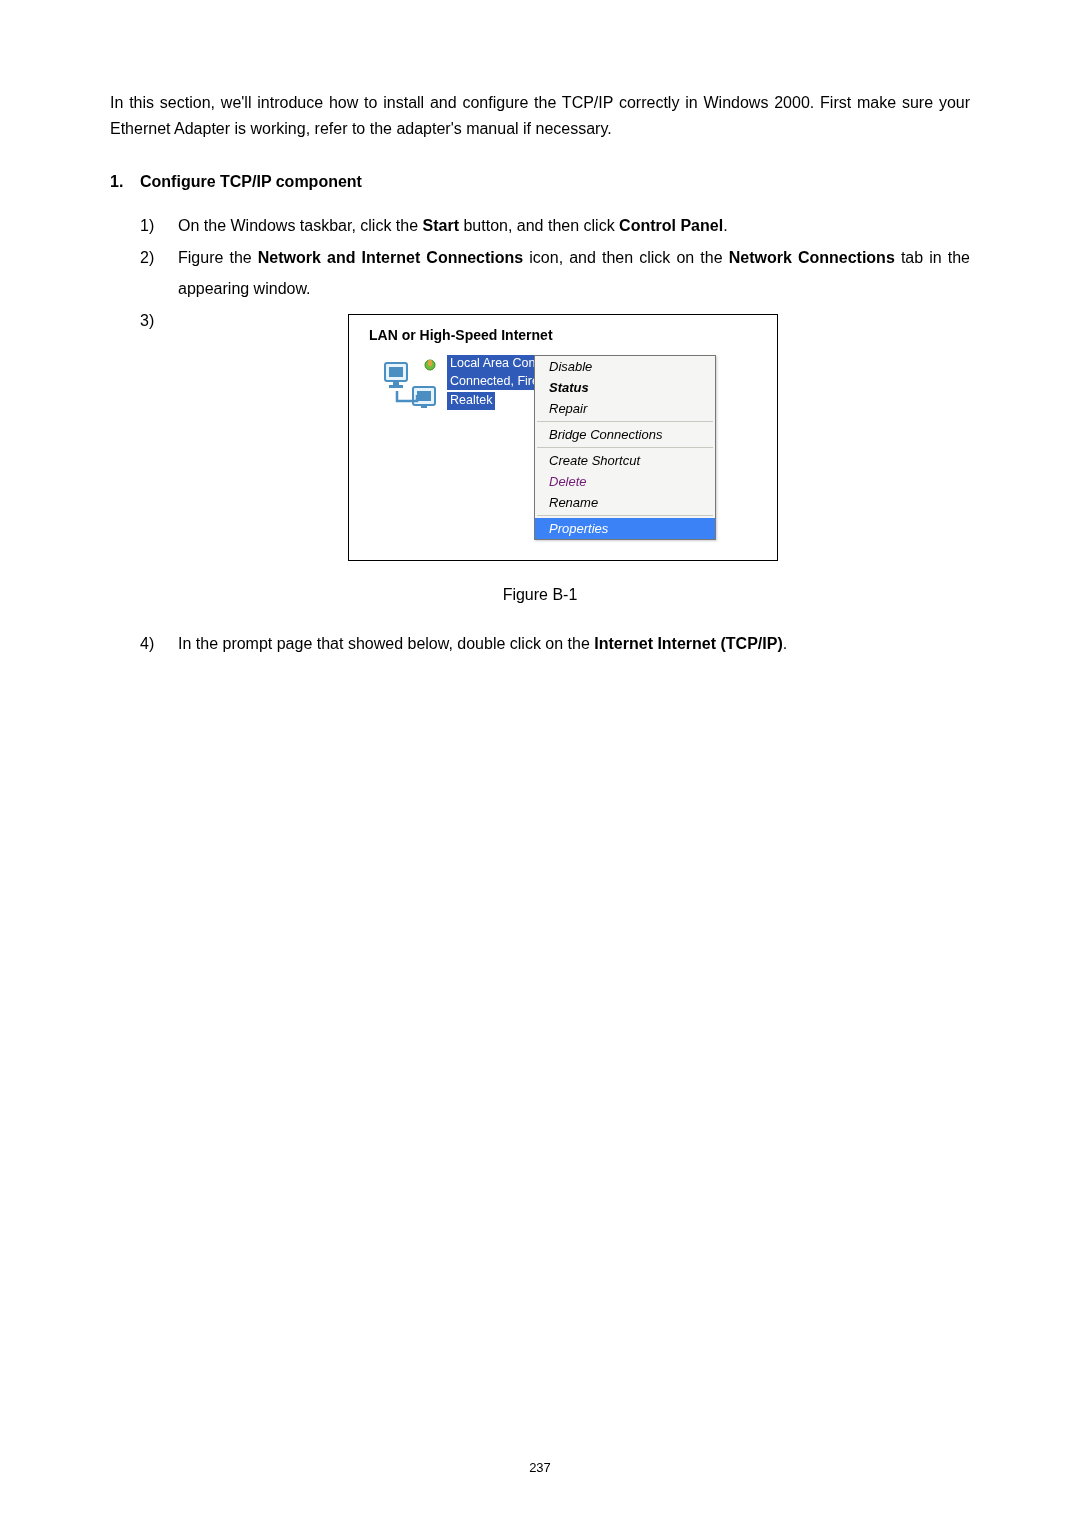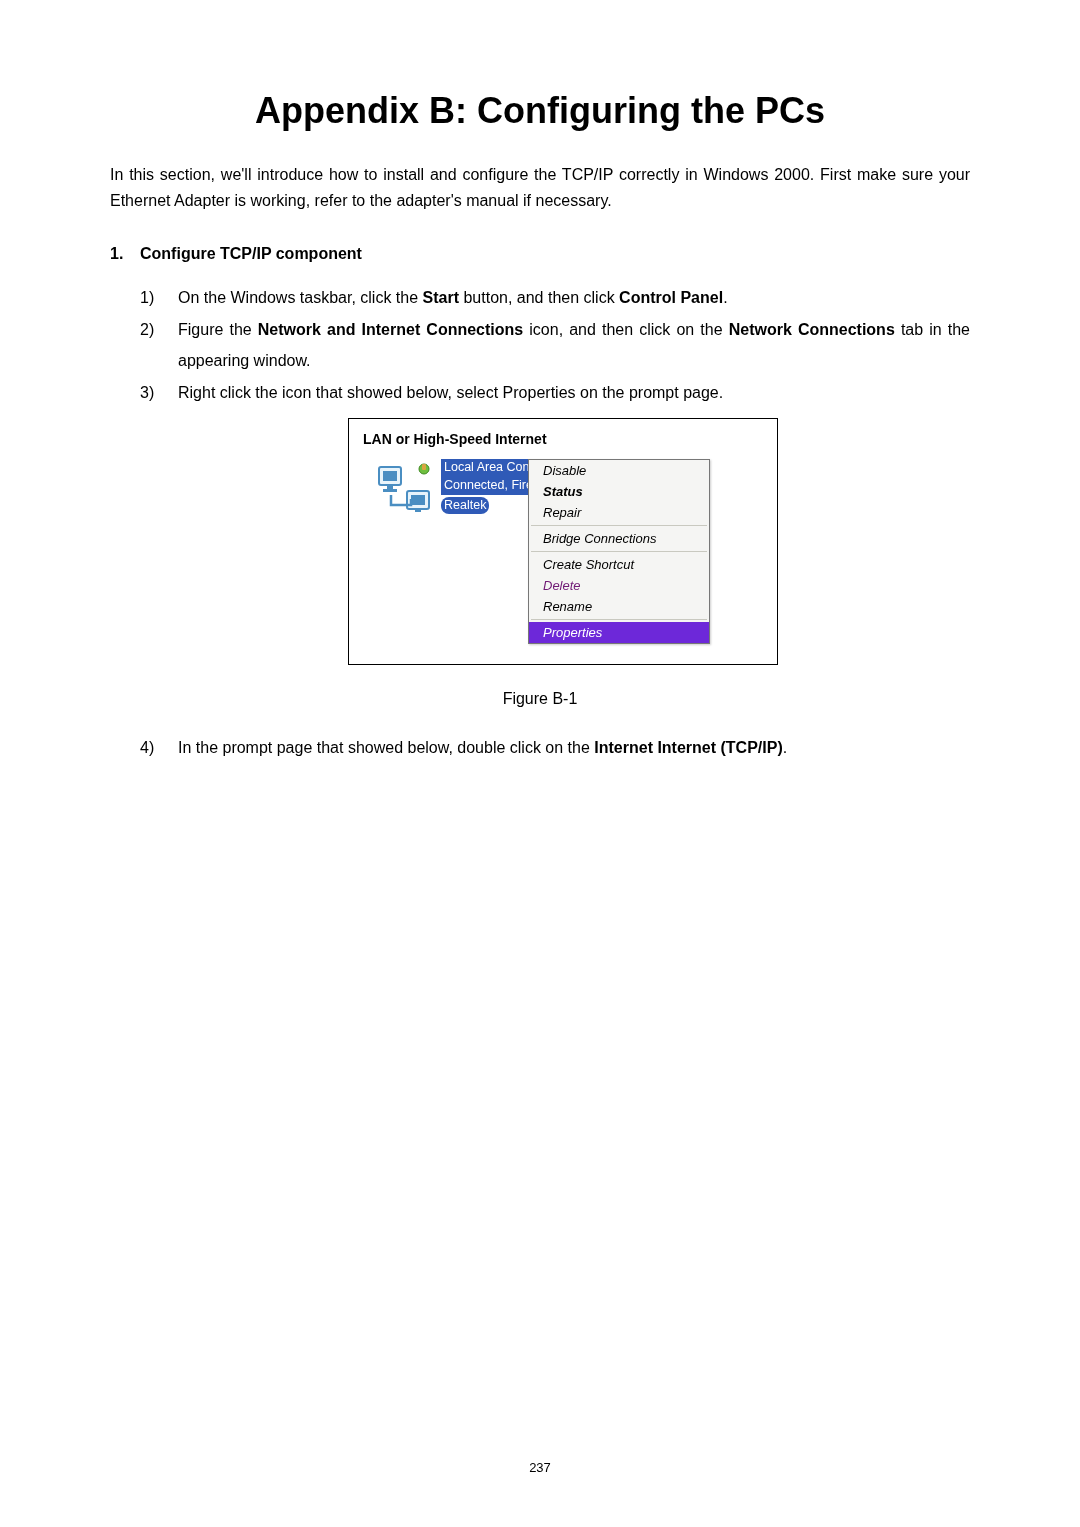--- a/index.html
+++ b/index.html
@@ -60,21 +60,21 @@
   
   .figure-wrap {
     text-align: center;
     margin: 10px 0 25px 0;
   }
   .win-box {
     display: inline-block;
     border: 1px solid #000;
     width: 430px;
     text-align: left;
-    padding: 12px 14px 20px 14px;
+    padding: 12px 14px 20px 20px;
     box-sizing: border-box;
     font-family: Tahoma, Arial, sans-serif;
     background: #fff;
     margin-left: 46px;
   }
   .win-box .group-title {
     font-size: 14px;
     font-weight: bold;
     color: #000;
     margin-bottom: 18px;
@@ -97,21 +97,21 @@
     top: 0;
   }
   .conn-labels div {
     background: #2f5ab7;
     color: #fff;
     font-size: 12.5px;
     padding: 1px 3px;
     line-height: 1.25;
     white-space: nowrap;
   }
-  .conn-labels .l3 { display: inline-block; border-radius: 8px; }
+  .conn-labels .l3 { display: inline-block; }
 
   .ctx-menu {
     position: relative;
     margin-left: 145px;
     margin-top: -6px;
     width: 180px;
     border: 1px solid #777;
     background: #f5f5f3;
     font-size: 13px;
     box-shadow: 1px 1px 2px rgba(0,0,0,.2);
@@ -122,21 +122,21 @@
     color: #000;
     cursor: default;
   }
   .ctx-menu .item.bolditem { font-weight: bold; }
   .ctx-menu .item.disabled { color: #701a75; }
   .ctx-menu .sep {
     border-top: 1px solid #c9c9c0;
     margin: 2px 2px;
   }
   .ctx-menu .item.selected {
-    background: #6d28d9;
+    background: #3b82f6;
     color: #fff;
   }
   .figure-caption {
     font-size: 16px;
     margin-top: 25px;
   }
 
   .page-number {
     position: absolute;
     bottom: 52px;
@@ -145,40 +145,38 @@
     text-align: center;
     font-size: 13px;
     color: #000;
   }
 </style>
 </head>
 <body>
 
 <div class="page">
 
-  <h1 class="title">Appendix B: Configuring the PCs</h1>
 
   <p class="intro">In this section, we'll introduce how to install and configure the TCP/IP correctly in Windows 2000. First make sure your Ethernet Adapter is working, refer to the adapter's manual if necessary.</p>
 
   <div class="section-heading">
     <span class="num">1.</span><span>Configure TCP/IP component</span>
   </div>
 
   <ol class="steps">
     <li>
       <span class="stepnum">1)</span>
       <span>On the Windows taskbar, click the </span><span class="bold">Start</span><span> button, and then click </span><span class="bold">Control Panel</span><span>.</span>
     </li>
     <li>
       <span class="stepnum">2)</span>
       <span>Figure the </span><span class="bold">Network and Internet Connections</span><span> icon, and then click on the </span><span class="bold">Network Connections</span><span> tab in the appearing window.</span>
     </li>
     <li>
       <span class="stepnum">3)</span>
-      <span>Right click the icon that showed below, select Properties on the prompt page.</span>
     </li>
   </ol>
 
   <div class="figure-wrap">
     <div class="win-box">
       <div class="group-title">LAN or High-Speed Internet</div>
 
       <div class="conn-area">
         <div class="conn-icon">
           <svg viewBox="0 0 60 54">

